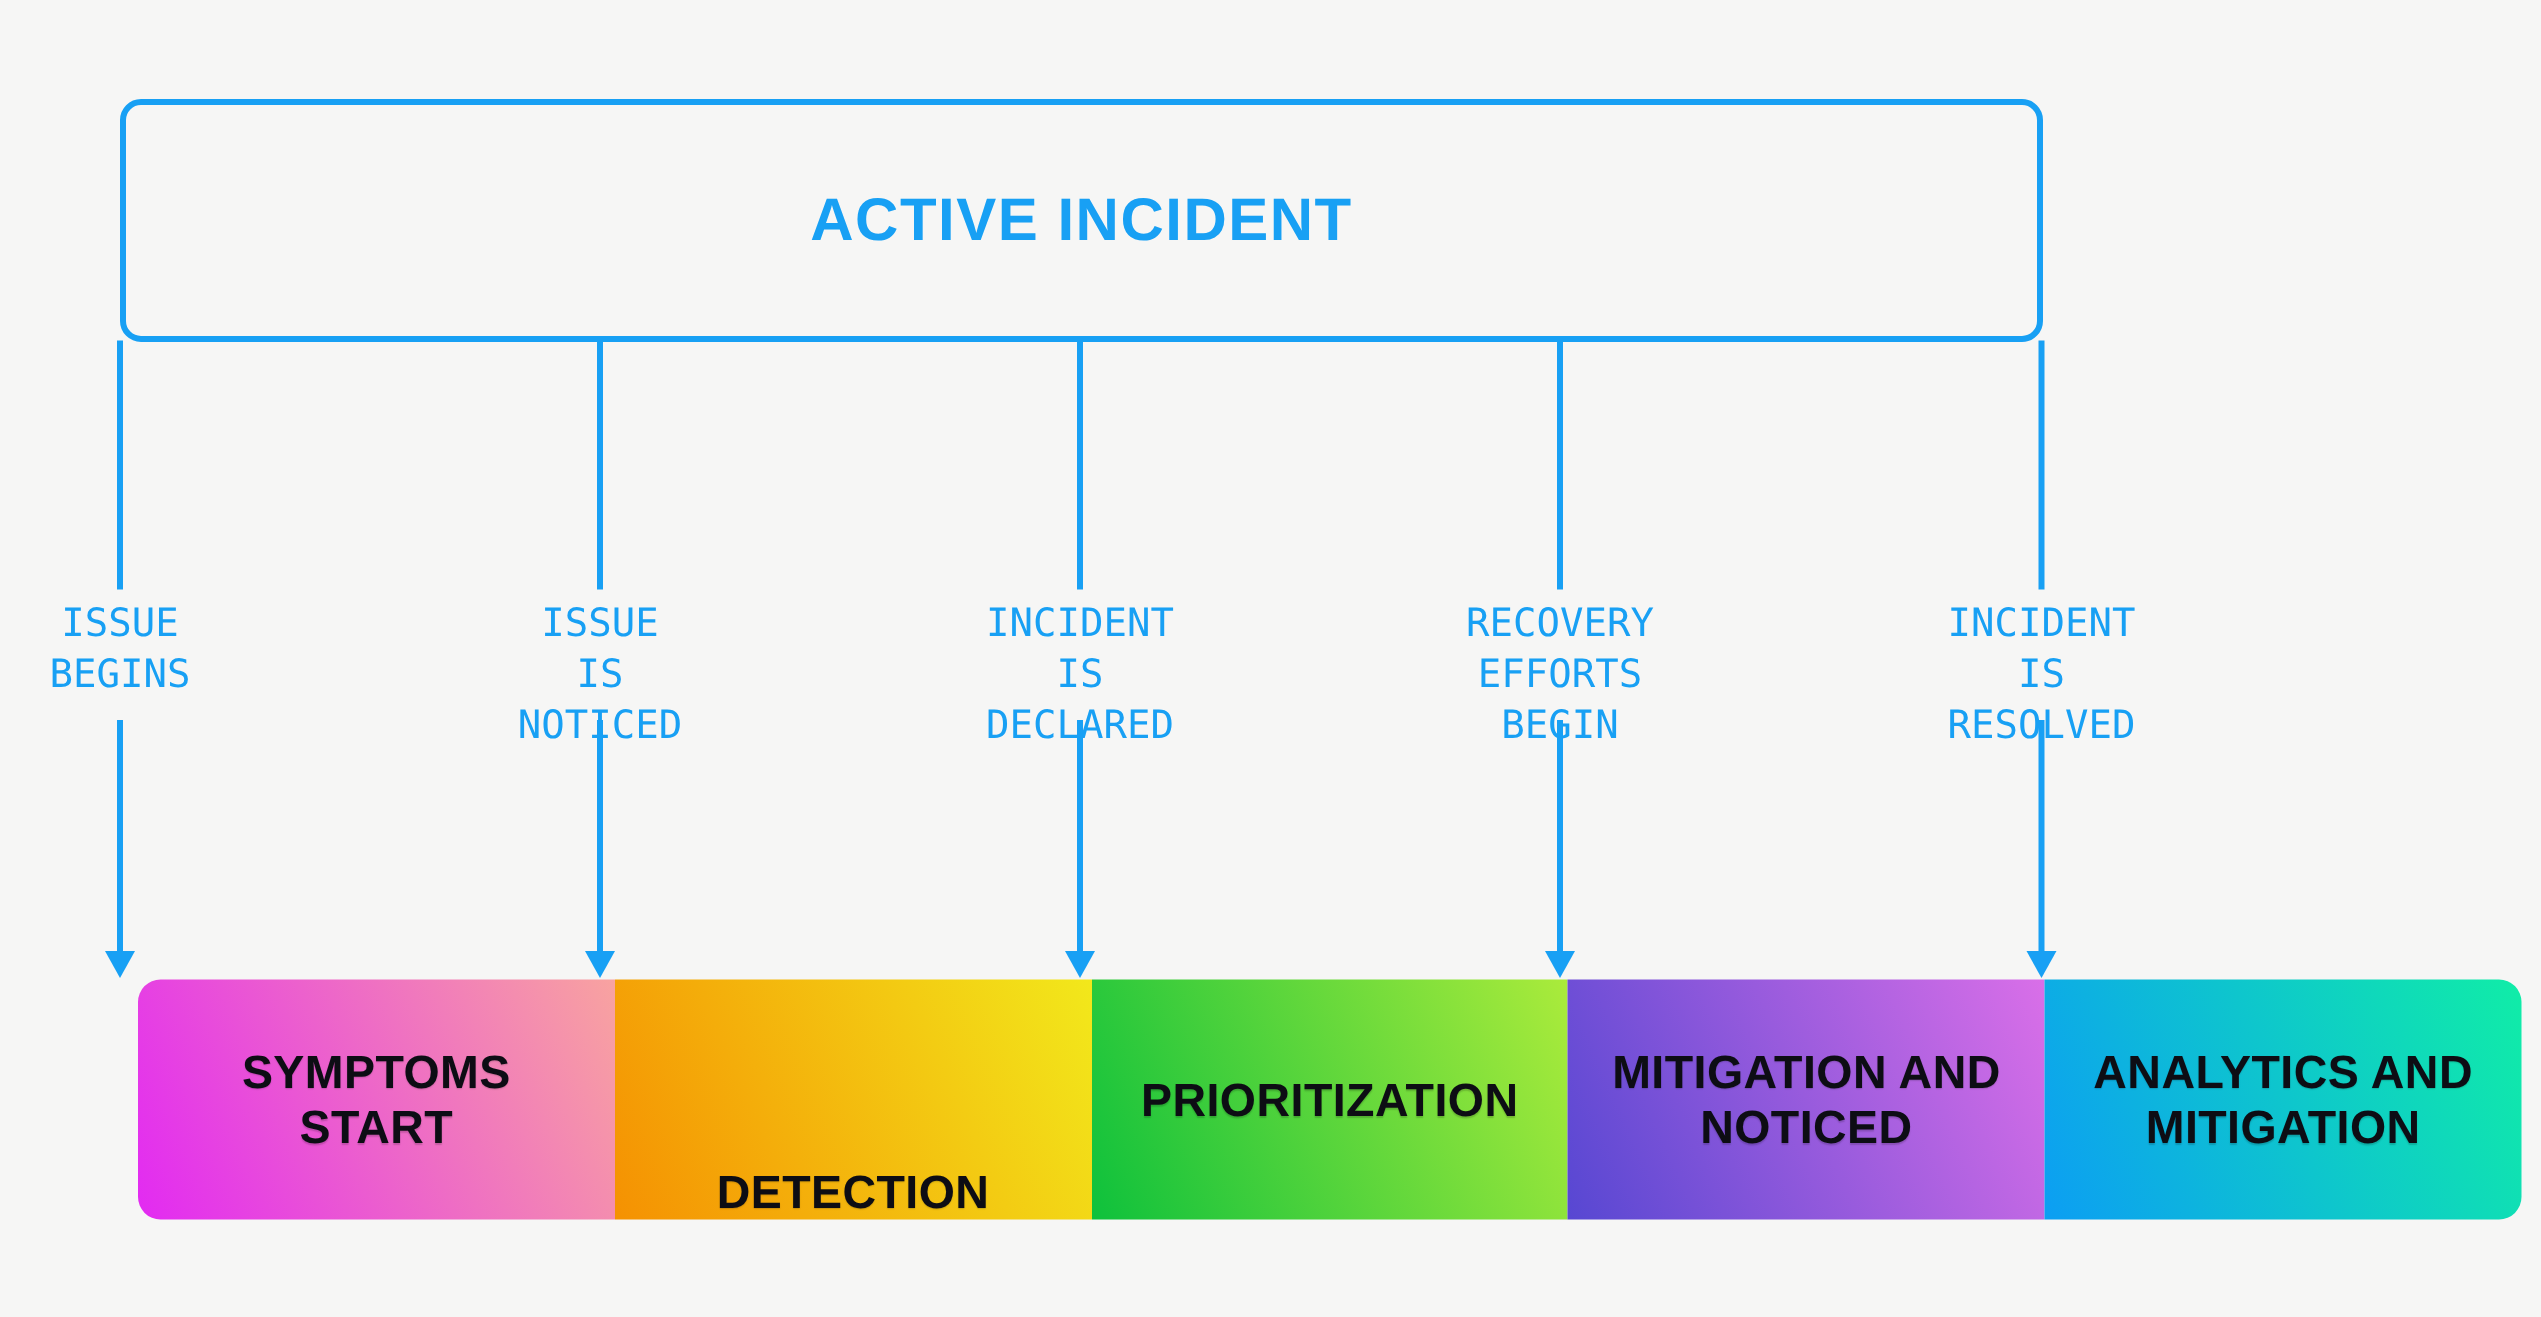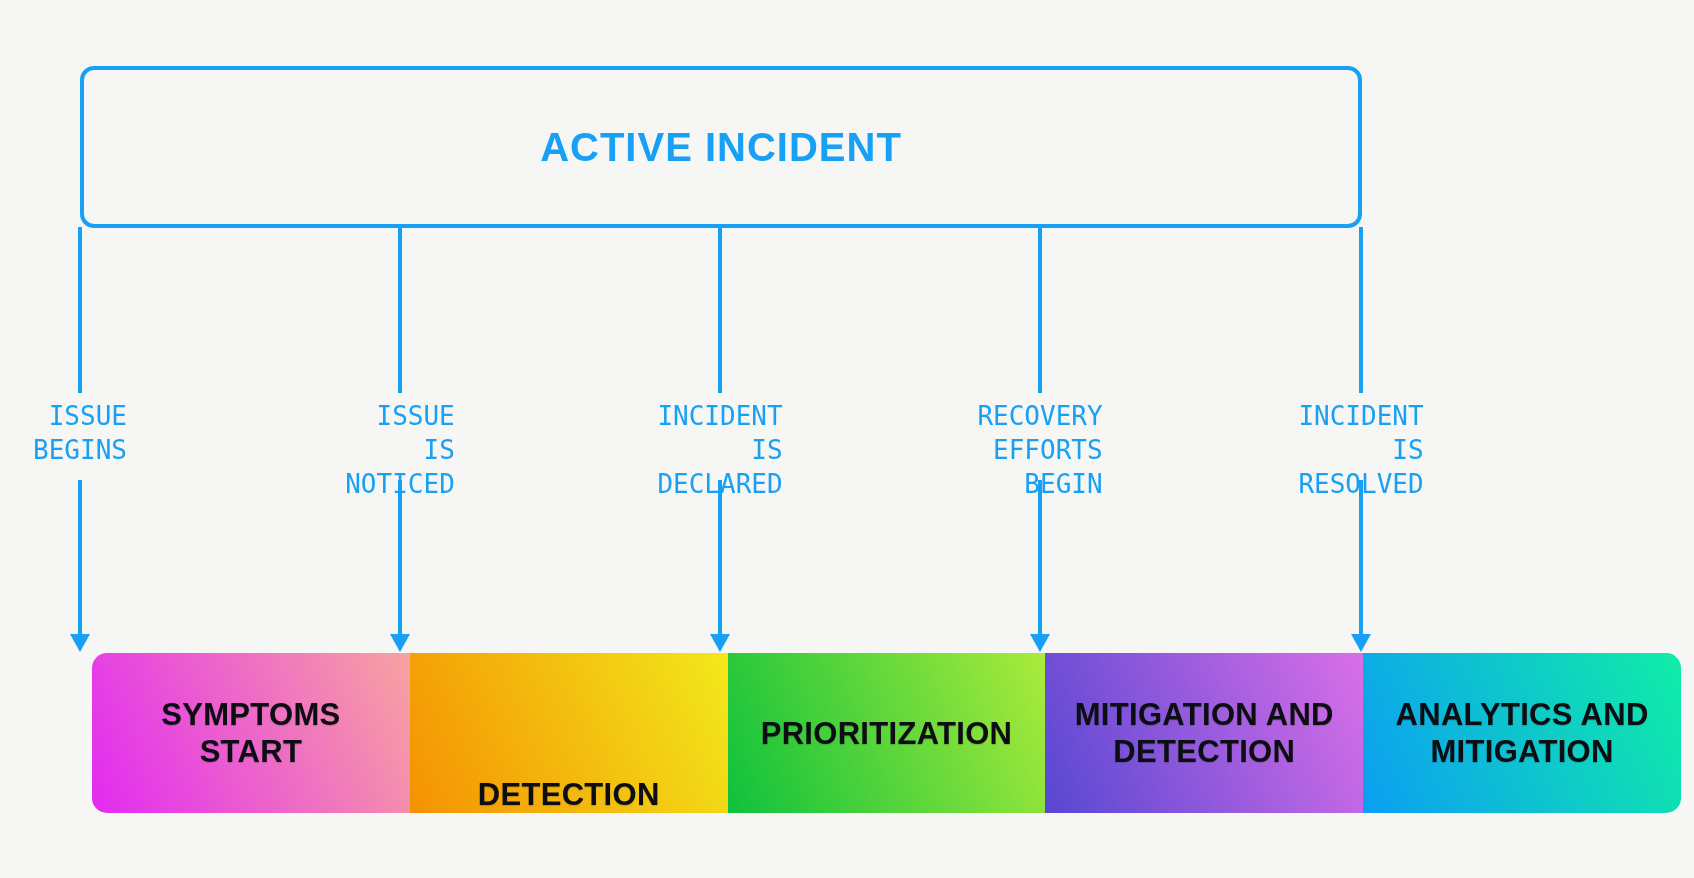--- a/index.html
+++ b/index.html
@@ -55,21 +55,21 @@
   }
 
   .milestone-label {
     position: absolute;
     top: 399px; left: 0;
     transform: translateX(-50%);
     font-family: "DejaVu Sans Mono", monospace;
     font-size: 26px;
     line-height: 34px;
     color: var(--accent);
-    text-align: right;
+    text-align: center;
     white-space: pre-line;
   }
 
   
   .phases {
     position: absolute;
     left: 80px; top: 653px;
     width: 1601px; height: 160px;
     display: flex;
   }
@@ -144,21 +144,21 @@
 START</span>
     </div>
     <div class="phase" style="background: linear-gradient(66deg, rgb(245, 145, 2), rgb(242, 232, 27)); align-items: flex-end;">
       <span>DETECTION</span>
     </div>
     <div class="phase" style="background: linear-gradient(66deg, rgb(14, 193, 60), rgb(171, 235, 59));">
       <span>PRIORITIZATION</span>
     </div>
     <div class="phase" style="background: linear-gradient(66deg, rgb(87, 71, 210), rgb(217, 111, 232));">
       <span>MITIGATION AND
-DETECTION</span>
+NOTICED</span>
     </div>
     <div class="phase" style="background: linear-gradient(66deg, rgb(12, 158, 243), rgb(16, 237, 167));">
       <span>ANALYTICS AND
 MITIGATION</span>
     </div>
   </div>
 
 </div>
 
 </body></html>

